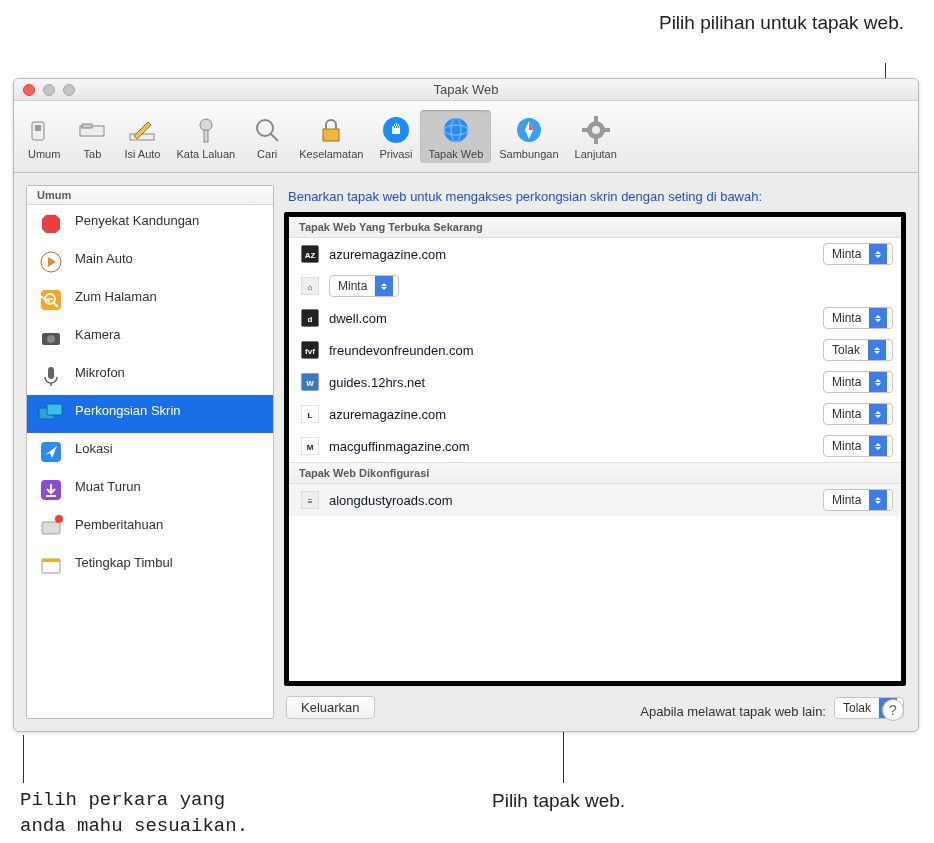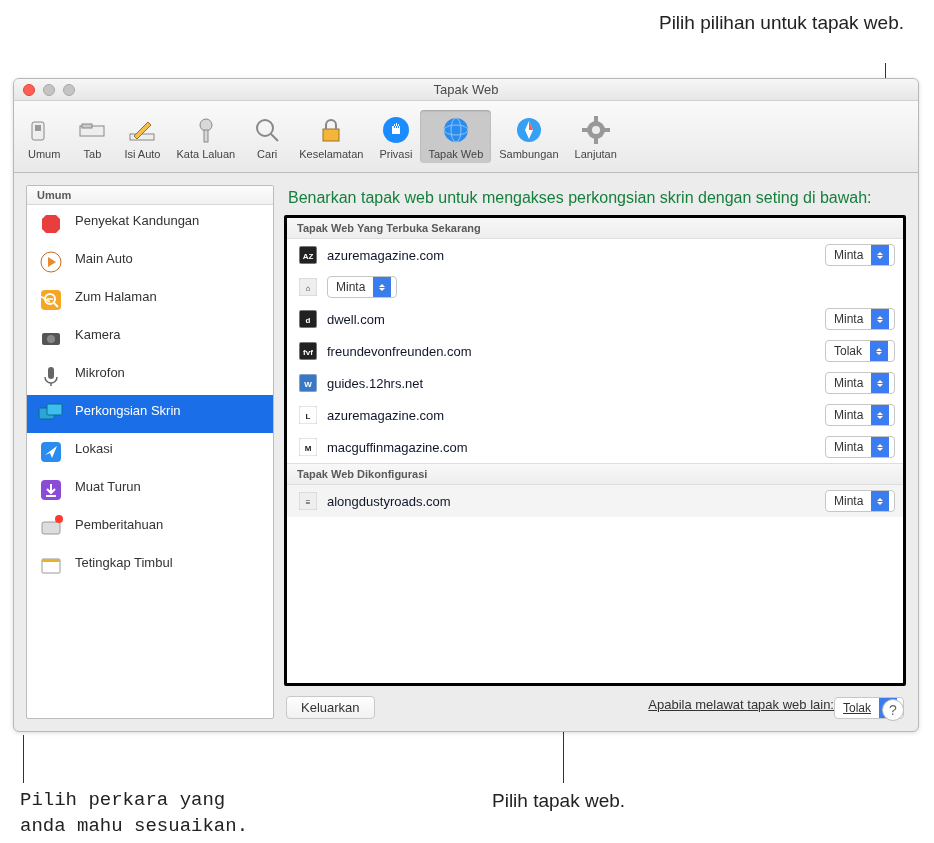--- a/index.html
+++ b/index.html
@@ -78,25 +78,25 @@
   padding: 8px 10px;
   font-size: 13px;
   position: relative;
 }
 .sidebar-item.selected { background: #1a6fe8; color: #fff; }
 .sidebar-item .sicon { width: 28px; height: 22px; border-radius: 3px; display:flex;align-items:center;justify-content:center; flex-shrink:0;}
 .sidebar-item .badge { position:absolute; left:28px; top:6px; width:8px;height:8px;border-radius:50%;background:#ff3b30;}
 .main {
   flex: 1; display: flex; flex-direction: column;
 }
-.main-desc { font-size: 16px; color: #15803d; padding: 4px 4px 8px 4px; }
+.main-desc { font-size: 13px; color: #1d4ed8; padding: 4px 4px 8px 4px; }
 .websites-box {
   flex: 1;
   background: #fff;
-  border: 3px solid #000000;
+  border: 5px solid #000000;
   border-radius: 2px;
   overflow: auto;
   display:flex;flex-direction:column;
 }
 .section-header {
   background: linear-gradient(#f8f8f8,#eeeeee);
   border-top: 1px solid #dedede;
   border-bottom: 1px solid #dedede;
   padding: 4px 10px;
   font-size: 11px; color: #5a5a5a; font-weight: 600;
@@ -136,21 +136,21 @@
   display: flex; align-items: center; justify-content: space-between;
   padding: 10px 2px 0 2px;
 }
 .btn {
   background: linear-gradient(#fefefe,#f1f1f1);
   border: 1px solid #c8c8c8;
   border-radius: 4px;
   padding: 3px 14px;
   font-size: 13px; color: #333;
 }
-.bottom-right { display:flex;align-items:flex-start;font-size:13px;color:#333;text-decoration:underline;}
+.bottom-right { display:flex;align-items:flex-end;gap:8px;font-size:13px;color:#333;}
 .help-btn {
   position: absolute; right: 14px; bottom: 10px;
   width: 22px; height: 22px; border-radius: 50%;
   border: 1px solid #bcbcbc; background: #fff;
   display:flex;align-items:center;justify-content:center;
   font-size: 14px; color:#666;
 }
 </style>
 </head>
 <body>

